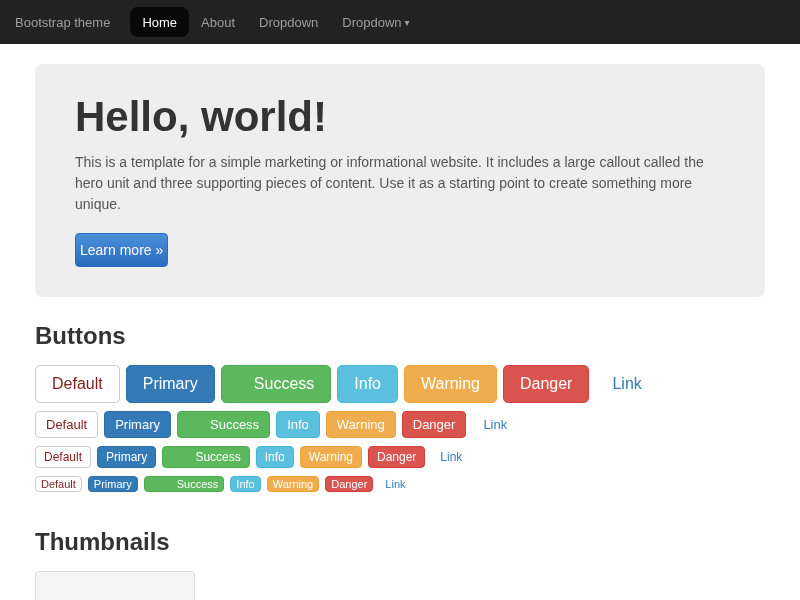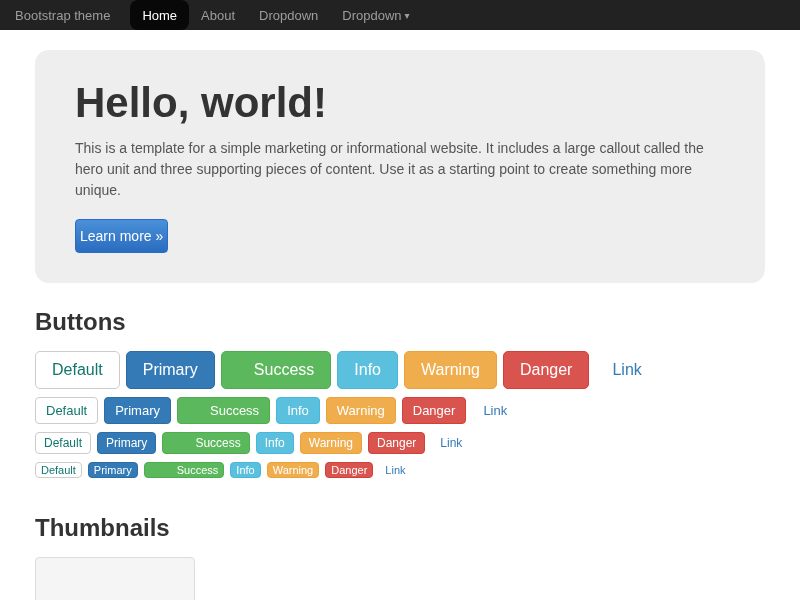--- a/index.html
+++ b/index.html
@@ -1,21 +1,21 @@
 <!DOCTYPE html>
 <html><head>
   <meta charset="utf-8">
   <style>
     * { box-sizing: border-box; margin: 0; padding: 0; }
     body { font-family: "Helvetica Neue", Helvetica, Arial, sans-serif; font-size: 14px; color: #333; background: #fff; }
 
     
     .navbar {
       background-color: #222;
-      height: 30px;
+      height: 44px;
       display: flex;
       align-items: center;
       padding: 0 15px;
     }
     .navbar-brand {
       color: #9d9d9d;
       font-size: 13px;
       margin-right: 20px;
     }
     .navbar-nav {
@@ -45,21 +45,21 @@
     
     .container {
       max-width: 760px;
       margin: 0 auto;
       padding: 20px 15px;
     }
 
     
     .hero-unit {
       background-color: #eee;
-      border-radius: 14px;
+      border-radius: 8px;
       padding: 30px 40px;
       margin-bottom: 25px;
     }
     .hero-unit h1 {
       font-size: 42px;
       font-weight: bold;
       color: #333;
       margin-bottom: 12px;
       line-height: 1.1;
     }
@@ -107,21 +107,21 @@
       border-radius: 4px;
       font-weight: normal;
       text-align: center;
       border: 1px solid transparent;
     }
     .btn-lg { padding: 9px 16px; font-size: 16px; border-radius: 5px; }
     .btn-md { padding: 5px 10px; font-size: 13px; }
     .btn-sm { padding: 3px 8px; font-size: 12px; }
     .btn-xs { padding: 1px 5px; font-size: 11px; }
 
-    .btn-default { background: #fff; border-color: #ccc; color: #0f766e; }
+    .btn-default { background: #fff; border-color: #ccc; color: #7f1d1d; }
     .btn-primary { background: #337ab7; border-color: #2e6da4; color: #fff; }
     .btn-success { background: #5cb85c; border-color: #4cae4c; color: #fff; padding-left: 32px; }
     .btn-info    { background: #5bc0de; border-color: #46b8da; color: #fff; }
     .btn-warning { background: #f0ad4e; border-color: #eea236; color: #fff; }
     .btn-danger  { background: #d9534f; border-color: #d43f3a; color: #fff; }
     .btn-link    { background: transparent; border-color: transparent; color: #337ab7; }
 
     
     .thumbnails-section { margin-bottom: 25px; }
     .thumbnail {

